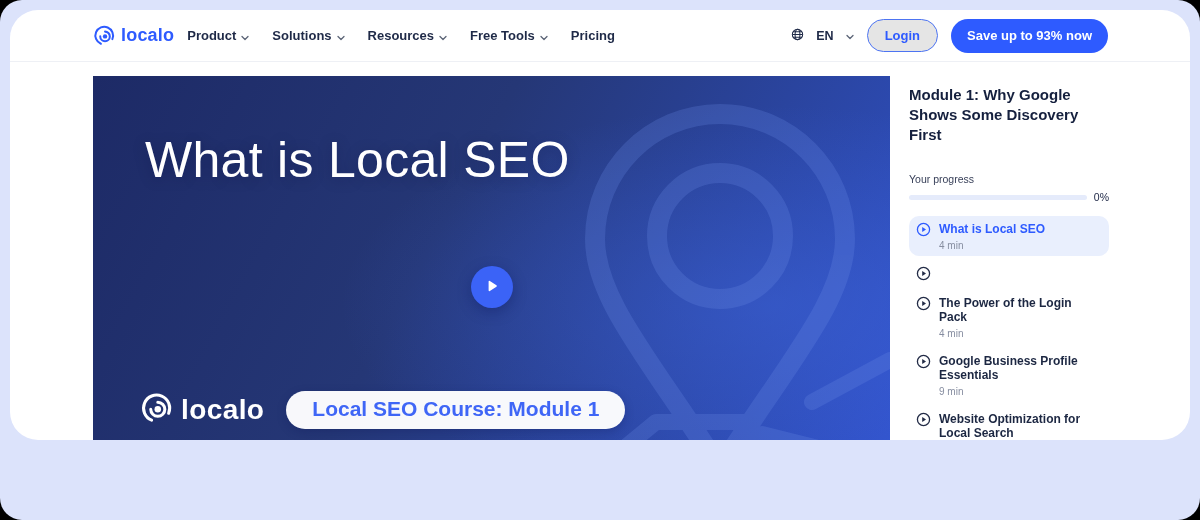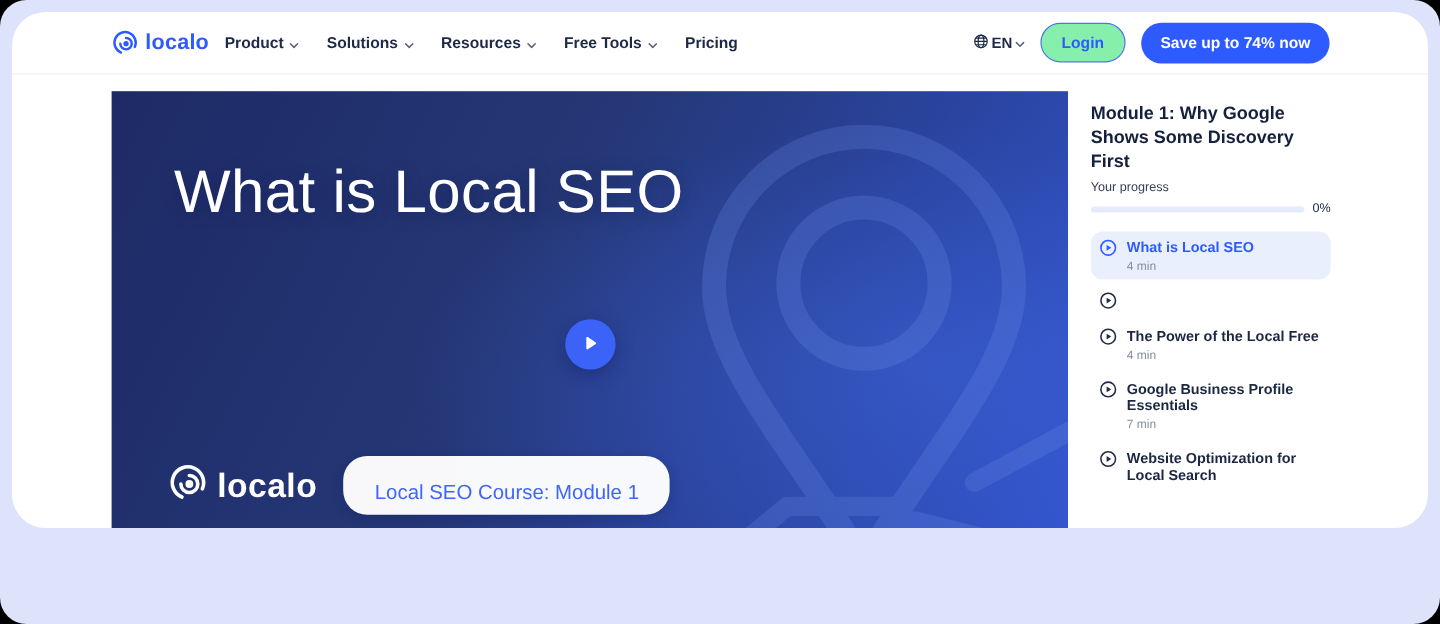--- a/index.html
+++ b/index.html
@@ -17,23 +17,23 @@
   .logo { display:flex; align-items:center; gap:5px; cursor:pointer; }
   .logo svg { display:block; }
   .logo-text { font-size:18px; font-weight:700; color:#2e5bff; letter-spacing:.2px; }
 
   .nav { display:flex; align-items:center; gap:23px; margin-left:13px; }
   .nav-item { display:flex; align-items:center; gap:5px; font-size:13px; font-weight:600;
               color:#1e2947; cursor:pointer; white-space:nowrap; }
   .chev { display:inline-block; margin-top:1px; }
 
   .header-right { margin-left:auto; display:flex; align-items:center; gap:13px; }
-  .lang { display:flex; align-items:center; gap:2px; font-size:12.5px; font-weight:700;
+  .lang { display:flex; align-items:center; gap:12px; font-size:12.5px; font-weight:700;
           color:#1e2947; cursor:pointer; }
-  .btn-login { background:#86efac; border:1.5px solid #4d74f2; color:#2e5bff; font-size:13px;
+  .btn-login { background:#e5e5e5; border:1.5px solid #4d74f2; color:#2e5bff; font-size:13px;
                font-weight:600; padding:8px 17px; border-radius:999px; cursor:pointer;
                font-family:inherit; }
   .btn-cta { background:#2e5bff; border:none; color:#fff; font-size:13px; font-weight:600;
              padding:9.5px 16px; border-radius:999px; cursor:pointer; font-family:inherit; }
 
   
   .main { display:flex; padding:14px 0 0 83px; height:444px; }
 
   .video { position:relative; width:797px; height:417px; overflow:hidden; flex:0 0 797px;
            background:
@@ -45,28 +45,28 @@
                  text-shadow:0 2px 14px rgba(0,10,50,.25); }
   .watermark { position:absolute; right:0; top:28px; pointer-events:none; }
 
   .play-btn { position:absolute; left:378px; top:190px; width:42px; height:42px; border-radius:50%;
               background:#3b63f7; border:none; cursor:pointer; display:flex; align-items:center;
               justify-content:center; box-shadow:0 4px 14px rgba(10,20,90,.35); }
 
   .video-footer { position:absolute; left:47px; bottom:64px; display:flex; align-items:center; gap:22px; }
   .video-logo { display:flex; align-items:center; gap:7px; }
   .video-logo-text { color:#fff; font-size:28px; font-weight:600; letter-spacing:.4px; }
-  .video-badge { background:rgba(255,255,255,.97); color:#3f66f6; font-size:17px; font-weight:400;
-                 padding:21px 26px 8px; border-radius:20px; white-space:nowrap;
+  .video-badge { background:rgba(255,255,255,.97); color:#3f66f6; font-size:21px; font-weight:700;
+                 padding:6px 26px 8px; border-radius:20px; white-space:nowrap;
                  box-shadow:0 3px 10px rgba(15,25,90,.28); }
 
   
   .sidebar { margin-left:19px; width:200px; height:430px; overflow:hidden; padding-top:9px; }
   .module-title { font-size:15px; font-weight:700; color:#15203e; line-height:1.32; }
-  .progress-wrap { margin-top:6px; }
+  .progress-wrap { margin-top:29px; }
   .progress-label { font-size:10.5px; color:#39415a; }
   .progress-row { display:flex; align-items:center; gap:7px; margin-top:6px; }
   .progress-track { flex:1; height:5px; background:#e5ebfb; border-radius:4px; overflow:hidden; cursor:pointer; }
   .progress-fill { height:100%; background:#2e5bff; border-radius:4px; }
   .progress-value { font-size:10.5px; color:#222b49; }
 
   .lessons { margin-top:13px; display:flex; flex-direction:column; gap:4px; }
   .lesson { display:flex; gap:8px; padding:6px 8px 5px 7px; border-radius:10px; cursor:pointer;
             align-items:flex-start; }
   .lesson.active { background:#e9effd; }
@@ -147,21 +147,21 @@
             </svg>
           </span>
           <span>EN</span>
           <span class="chev">
             <svg width="8" height="6" viewBox="0 0 8 6" fill="none">
                 <path d="M1 1.5 L4 4.5 L7 1.5" stroke="#5c6577" stroke-width="1.3" stroke-linecap="round" stroke-linejoin="round"></path>
               </svg>
           </span>
         </div>
         <button class="btn-login">Login</button>
-        <button class="btn-cta">Save up to 74% now</button>
+        <button class="btn-cta">Save up to 93% now</button>
       </div>
     </div>
 
     <div class="main">
 
       <div class="video">
         <svg class="watermark" width="330" height="389" viewBox="0 0 330 389" fill="none" stroke="#6e8fe8" opacity="0.24" stroke-width="20" stroke-linejoin="round" stroke-linecap="round">
           <path d="M160 10 C229 10 285 66 285 135 C285 196 228 258 160 365 C92 258 35 196 35 135 C35 66 91 10 160 10 Z"></path>
           <circle cx="160" cy="132" r="63"></circle>
           <path d="M18 382 L96 318 L186 318" stroke-width="16"></path>
@@ -231,36 +231,36 @@
   </div>
 
   <div class="lesson">
     <span class="lesson-icon">
       <svg width="15" height="15" viewBox="0 0 16 16">
         <circle cx="8" cy="8" r="6.5" fill="none" stroke="currentColor" stroke-width="1.4"></circle>
         <path d="M6.6 5.4 L10.7 8 L6.6 10.6 Z" fill="currentColor"></path>
       </svg>
     </span>
     <div class="lesson-text">
-      <div class="lesson-title">The Power of the Local Free</div>
+      <div class="lesson-title">The Power of the Login Pack</div>
       <div class="lesson-duration">4 min</div>
     </div>
   </div>
 
 
   <div class="lesson">
     <span class="lesson-icon">
       <svg width="15" height="15" viewBox="0 0 16 16">
         <circle cx="8" cy="8" r="6.5" fill="none" stroke="currentColor" stroke-width="1.4"></circle>
         <path d="M6.6 5.4 L10.7 8 L6.6 10.6 Z" fill="currentColor"></path>
       </svg>
     </span>
     <div class="lesson-text">
       <div class="lesson-title">Google Business Profile Essentials</div>
-      <div class="lesson-duration">7 min</div>
+      <div class="lesson-duration">9 min</div>
     </div>
   </div>
 
   <div class="lesson">
     <span class="lesson-icon">
       <svg width="15" height="15" viewBox="0 0 16 16">
         <circle cx="8" cy="8" r="6.5" fill="none" stroke="currentColor" stroke-width="1.4"></circle>
         <path d="M6.6 5.4 L10.7 8 L6.6 10.6 Z" fill="currentColor"></path>
       </svg>
     </span>

